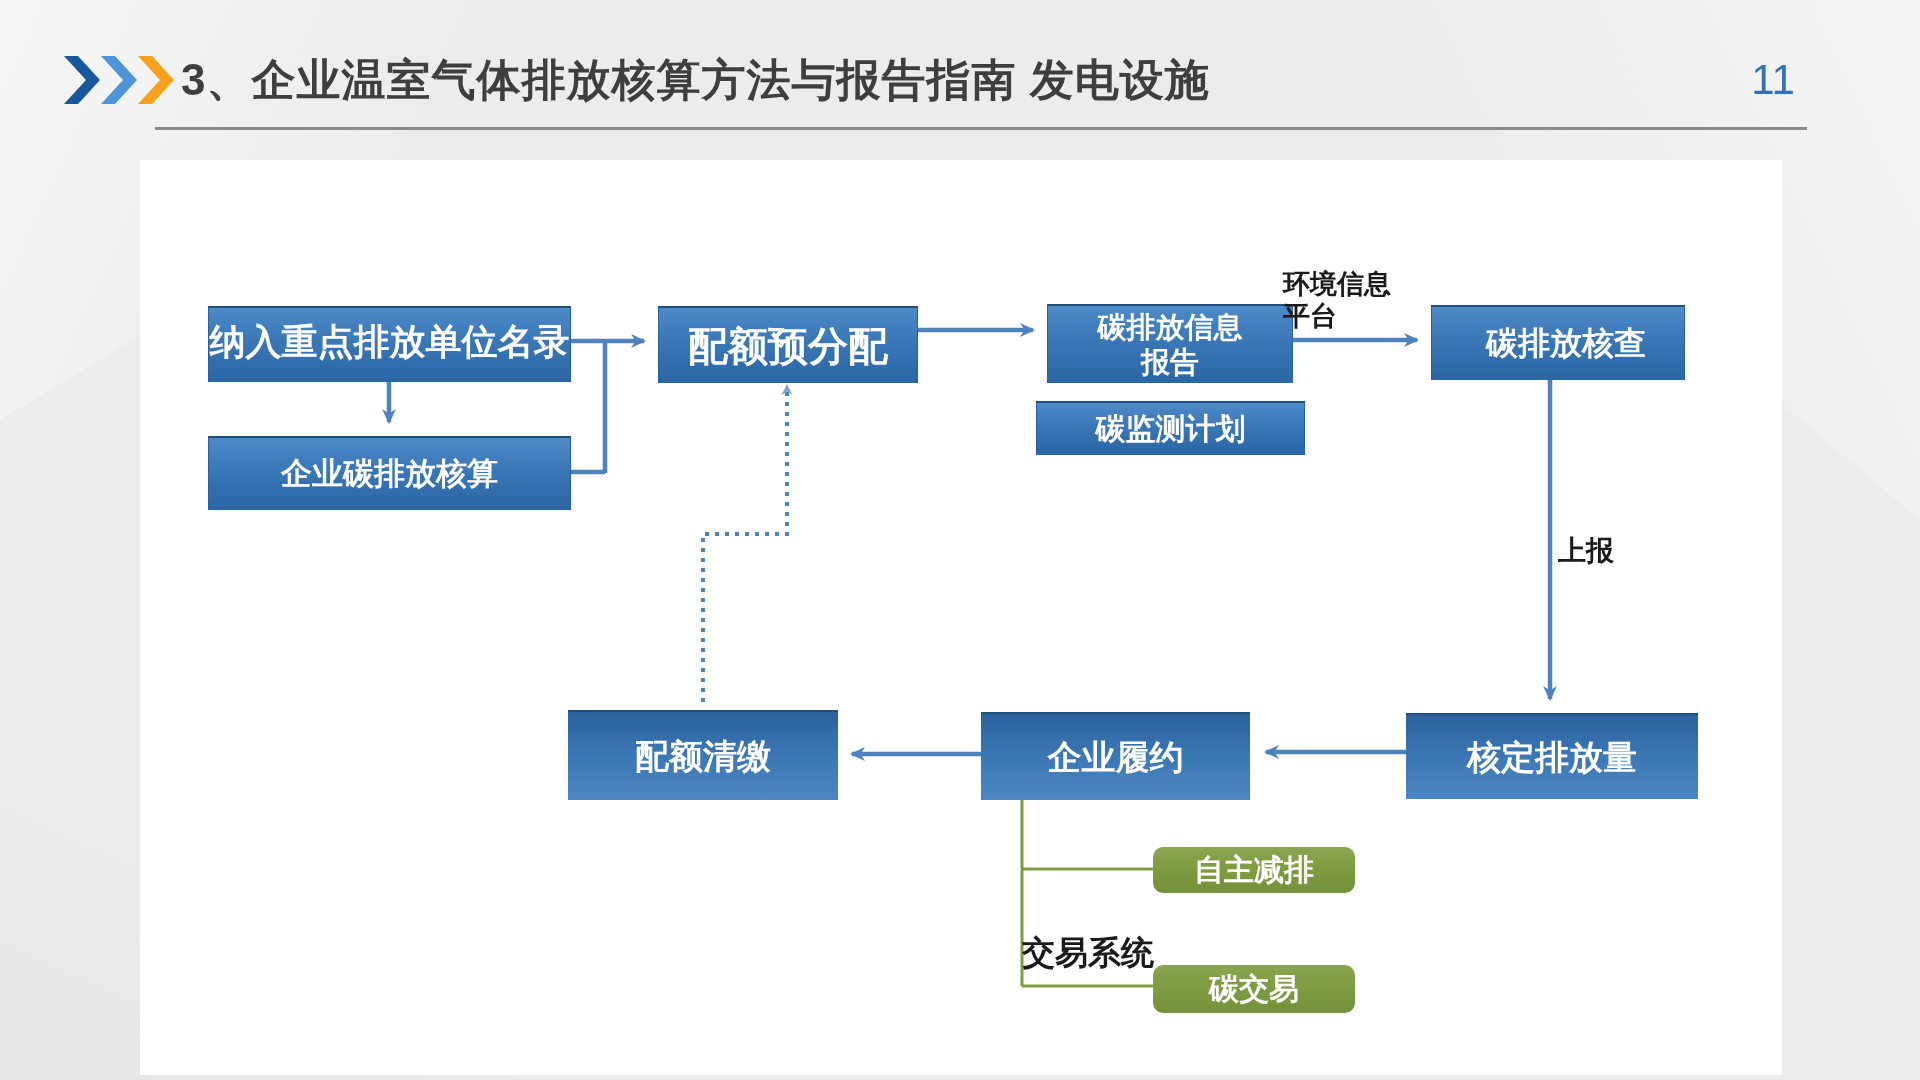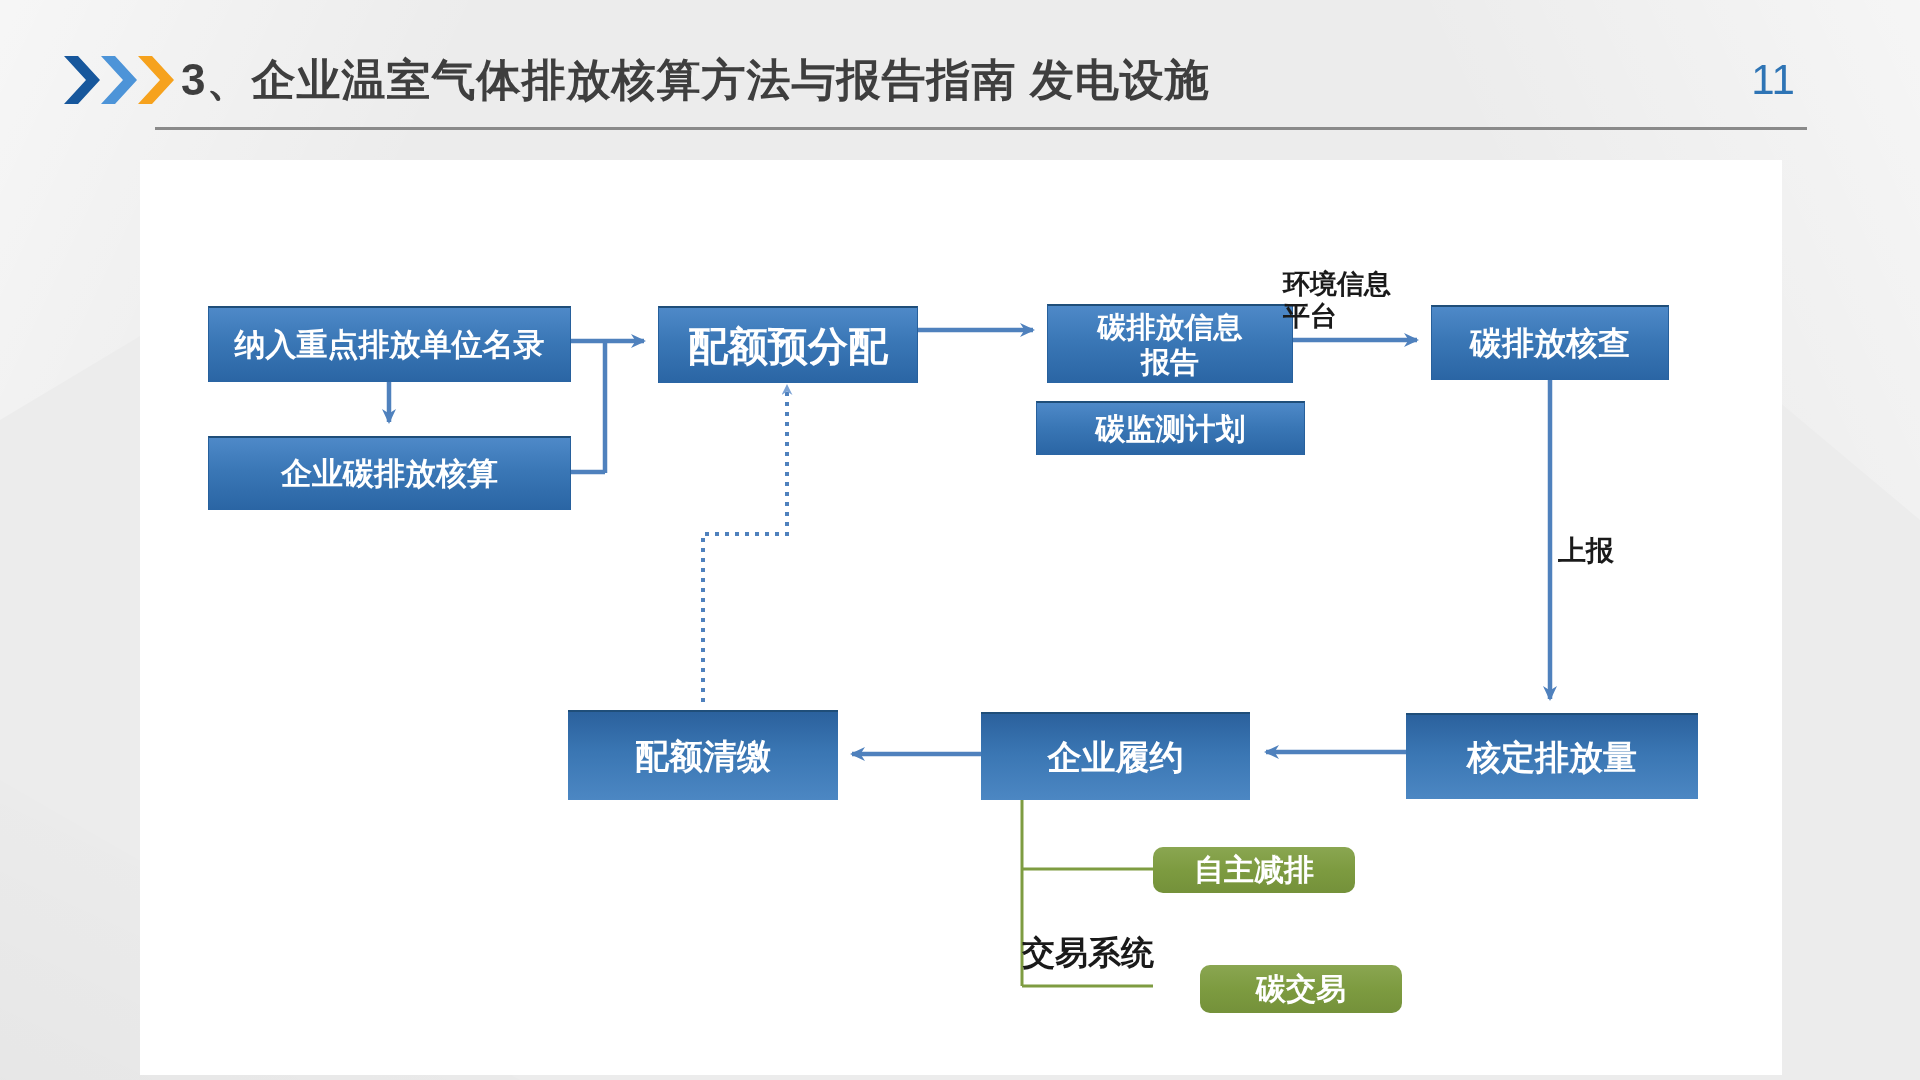--- a/index.html
+++ b/index.html
@@ -49,31 +49,31 @@
     border-top:2px solid #1f4e79;border-left:1px solid #27609c;border-right:1px solid #27609c;
   }
   .blue-b{ 
     background:linear-gradient(to bottom,#2b619d 0%,#3a76b3 45%,#4c87c3 100%);
     border-top:2px solid #1f4e79;
   }
   .green{
     background:linear-gradient(to bottom,#8aa651 0%,#7d9b40 50%,#74913a 100%);
     border-radius:10px;
   }
-  .n-list{left:208px;top:306px;width:361px;height:74px;font-size:31px;}
+  .n-list{left:208px;top:306px;width:361px;height:74px;font-size:36px;font-family:Liberation Mono, monospace;}
   .n-accounting{left:208px;top:436px;width:361px;height:72px;font-size:31px;}
   .n-preallocation{left:658px;top:306px;width:258px;height:75px;font-size:40px;}
   .n-report{left:1047px;top:304px;width:244px;height:77px;font-size:29px;}
   .n-monitoring{left:1036px;top:401px;width:267px;height:52px;font-size:30px;}
-  .n-verification{left:1431px;top:305px;width:236px;height:73px;font-size:32px;}
+  .n-verification{left:1431px;top:305px;width:236px;height:73px;font-size:32px;padding-left:16px;}
   .n-settlement{left:568px;top:710px;width:270px;height:88px;font-size:34px;}
   .n-compliance{left:981px;top:712px;width:269px;height:86px;font-size:34px;}
   .n-verified{left:1406px;top:713px;width:292px;height:84px;font-size:34px;text-align:center;}
   .n-voluntary{left:1153px;top:847px;width:202px;height:46px;font-size:30px;}
-  .n-trading{left:1200px;top:965px;width:202px;height:48px;font-size:30px;}
+  .n-trading{left:1153px;top:965px;width:202px;height:48px;font-size:30px;}
 
   
   .edge-label{
     position:absolute;color:#1a1a1a;font-family:"DejaVu Serif","Liberation Serif",serif;
     font-weight:bold;white-space:nowrap;
   }
   .l-env{left:1283px;top:268px;width:150px;font-size:27px;line-height:1.18;white-space:normal;}
   .l-up{left:1558px;top:532px;font-size:28px;}
   .l-trade{left:1022px;top:931px;font-size:33px;}
 </style>

